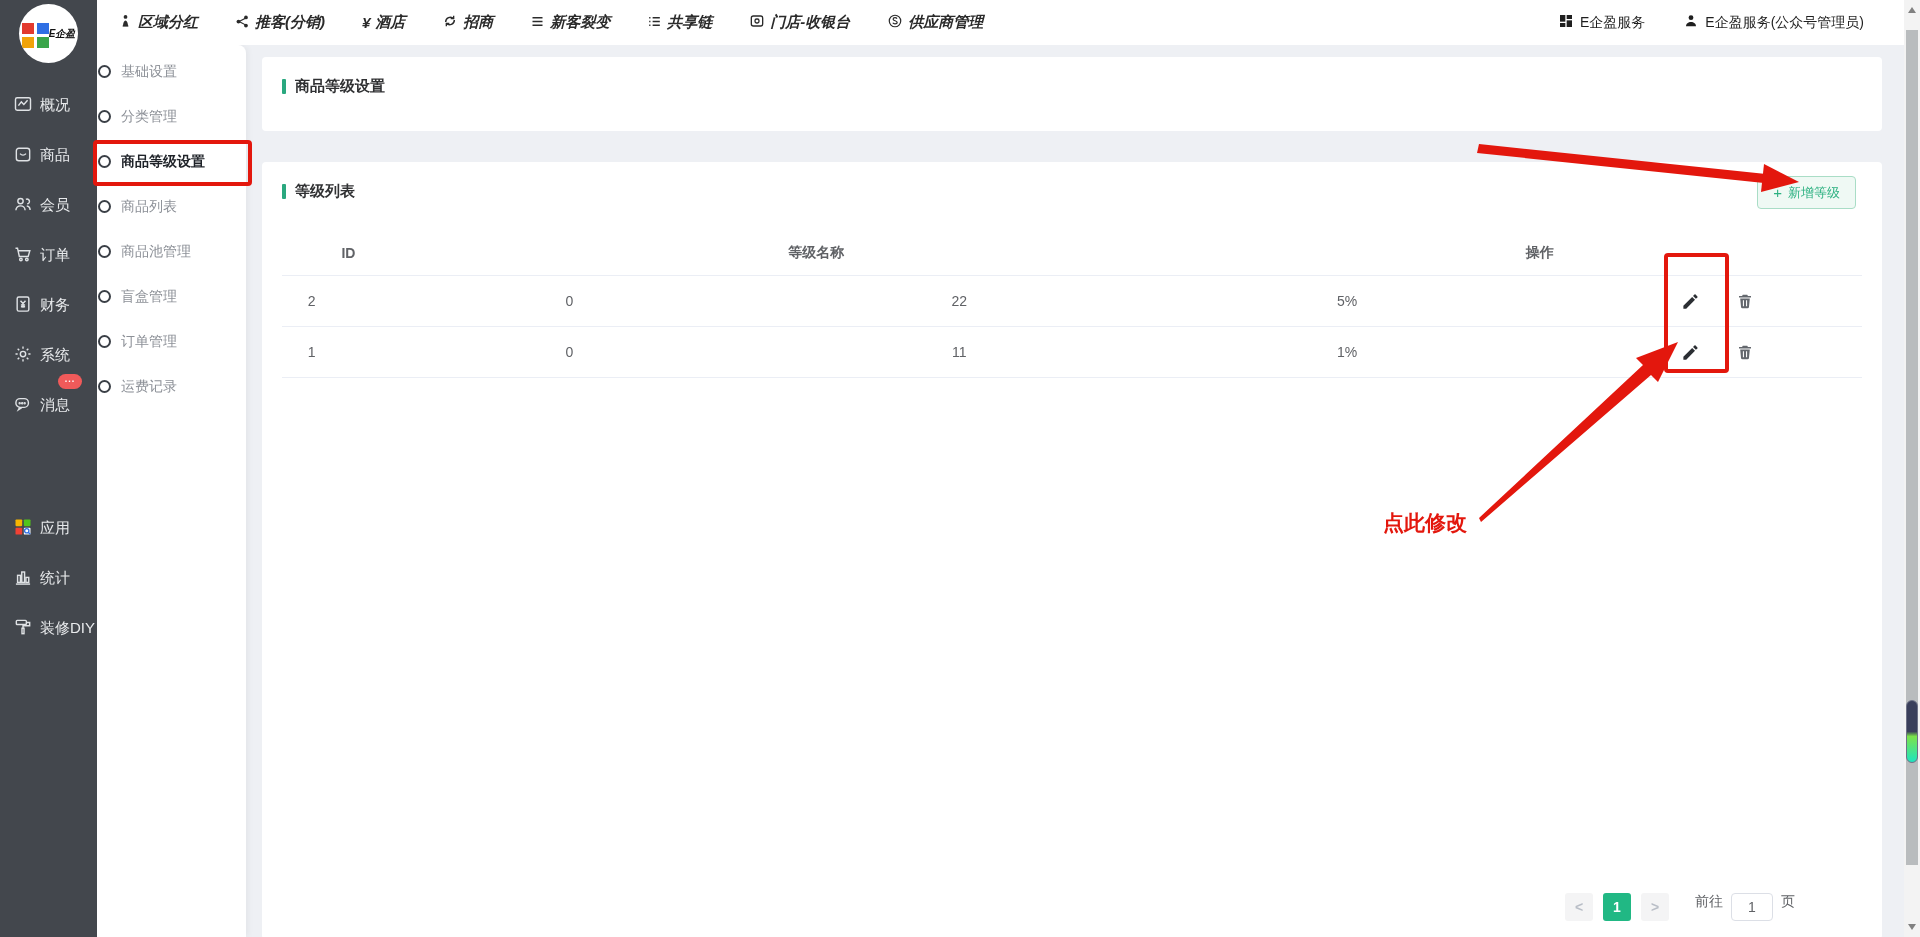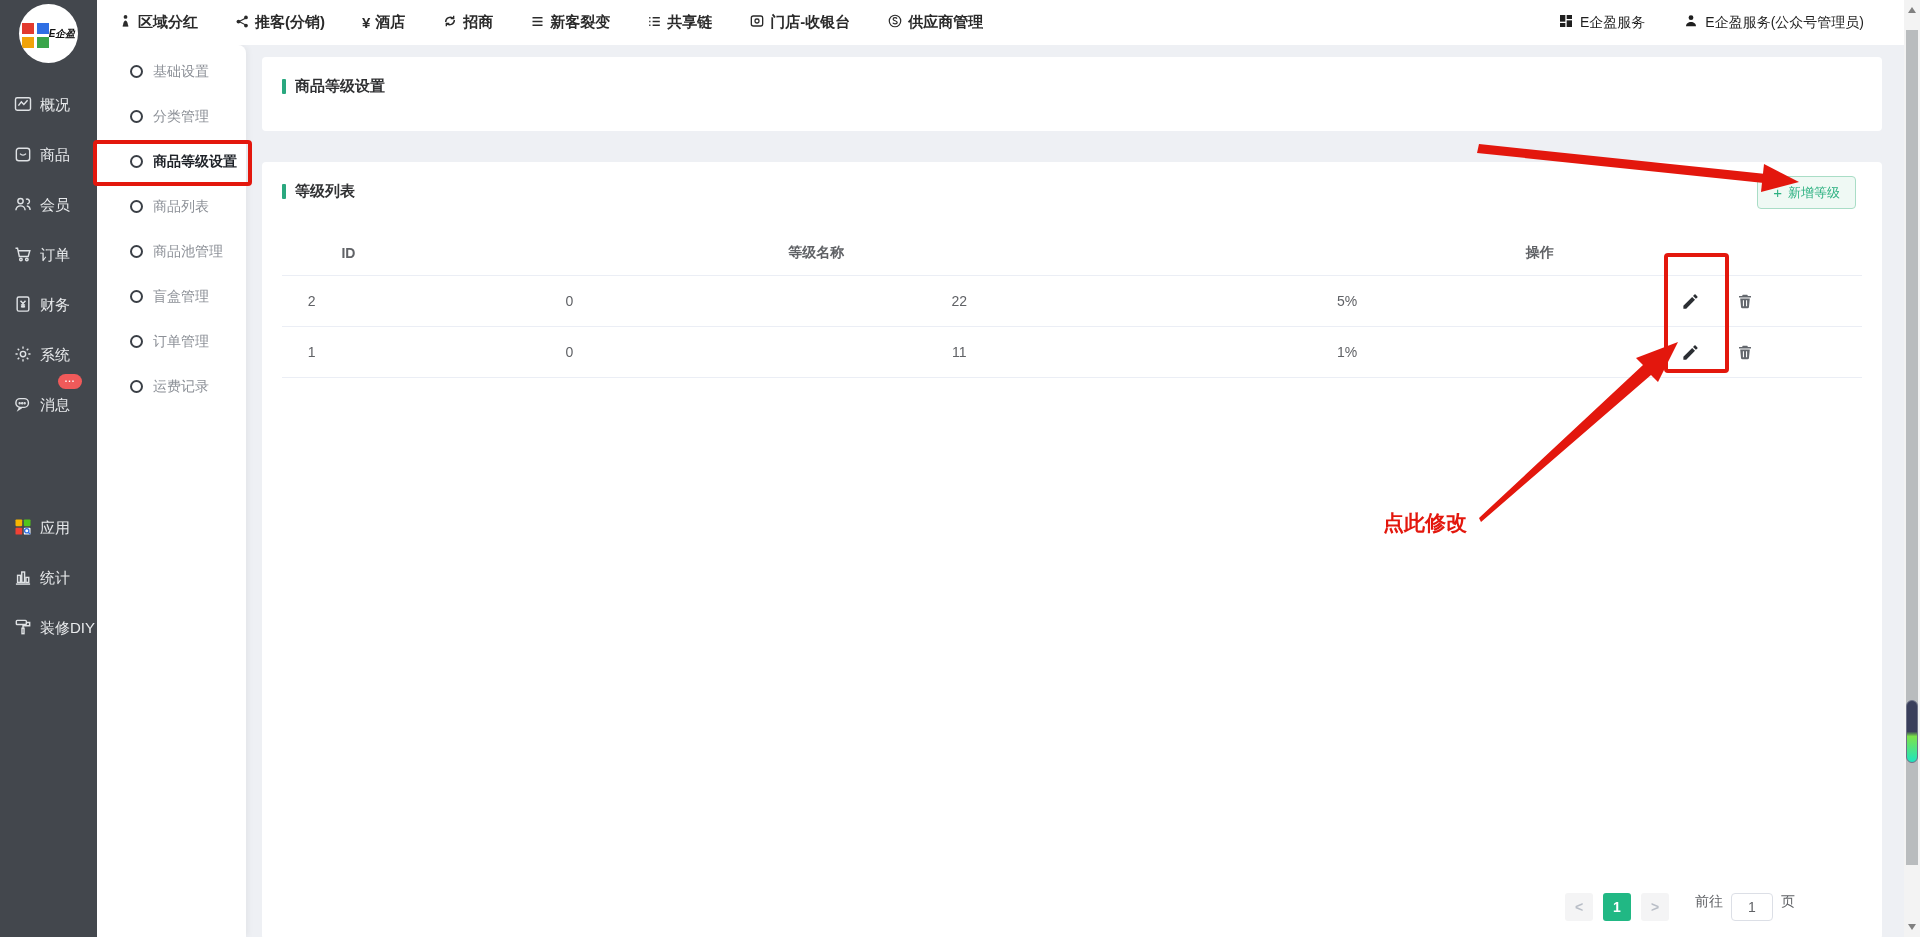--- a/index.html
+++ b/index.html
@@ -14,28 +14,28 @@
   .logo-text { font-size:10px; font-weight:bold; font-style:italic; color:#111; letter-spacing:0; margin-top:1px; }
   .app-menu { position:absolute; left:0; top:87px; width:97px; }
   .app-item { height:36px; margin-bottom:14px; display:flex; align-items:center; padding-left:13px; gap:7px; color:#e8eaec; font-size:15px; cursor:pointer; position:relative; }
   .app-item svg { flex:0 0 auto; }
   .app-gap { height:73px; }
   .msg-badge { position:absolute; left:58px; top:374px; min-width:24px; height:15px; background:#f05a5a; border-radius:8px; color:#fff; font-size:9px; font-weight:bold; line-height:11px; text-align:center; z-index:6; letter-spacing:1px; }
 
   
   .topbar { position:absolute; left:97px; top:0; width:1807px; height:45px; background:#fff; display:flex; align-items:center; z-index:4; }
   .topnav { display:flex; align-items:center; gap:37px; padding-left:21px; }
-  .topnav-item { display:flex; align-items:center; gap:5px; font-size:15px; font-weight:bold; color:#2b2b2b; cursor:pointer; white-space:nowrap; }
+  .topnav-item { display:flex; align-items:center; gap:5px; font-size:15px; font-weight:bold; color:#2b2b2b; cursor:pointer; white-space:nowrap;font-style:italic; }
   .yen-glyph { font-size:15px; font-weight:bold; }
   .top-right { margin-left:auto; display:flex; align-items:center; gap:38px; padding-right:40px; }
   .top-right-item { display:flex; align-items:center; gap:6px; font-size:14px; color:#1f1f1f; cursor:pointer; white-space:nowrap; }
 
   
   .sub-sidebar { position:absolute; left:97px; top:45px; width:149px; height:892px; background:#fff; border-top-right-radius:8px; box-shadow:2px 0 6px rgba(0,0,0,0.05); z-index:3; padding-top:4px; }
-  .sub-item { height:45px; display:flex; align-items:center; gap:10px; padding-left:33px; font-size:14px; color:#8c9097; cursor:pointer; }
+  .sub-item { height:45px; display:flex; align-items:center; gap:10px; padding-left:1px; font-size:14px; color:#8c9097; cursor:pointer; }
   .sub-item .bullet { width:13px; height:13px; border:2px solid #3a3f46; border-radius:50%; flex:0 0 auto; }
   .sub-item.active { color:#1f2329; font-weight:bold; }
 
   
   .main { position:absolute; left:246px; top:45px; width:1658px; height:892px; background:#eef0f4; z-index:2; }
   .card { position:absolute; left:16px; width:1620px; background:#fff; border-radius:4px; }
   .card1 { top:12px; height:74px; }
   .card2 { top:117px; height:777px; }
   .sec-head { display:flex; align-items:center; gap:9px; padding:20px 0 0 20px; }
   .sec-bar { width:4px; height:15px; background:#2aa87f; border-radius:1px; }

